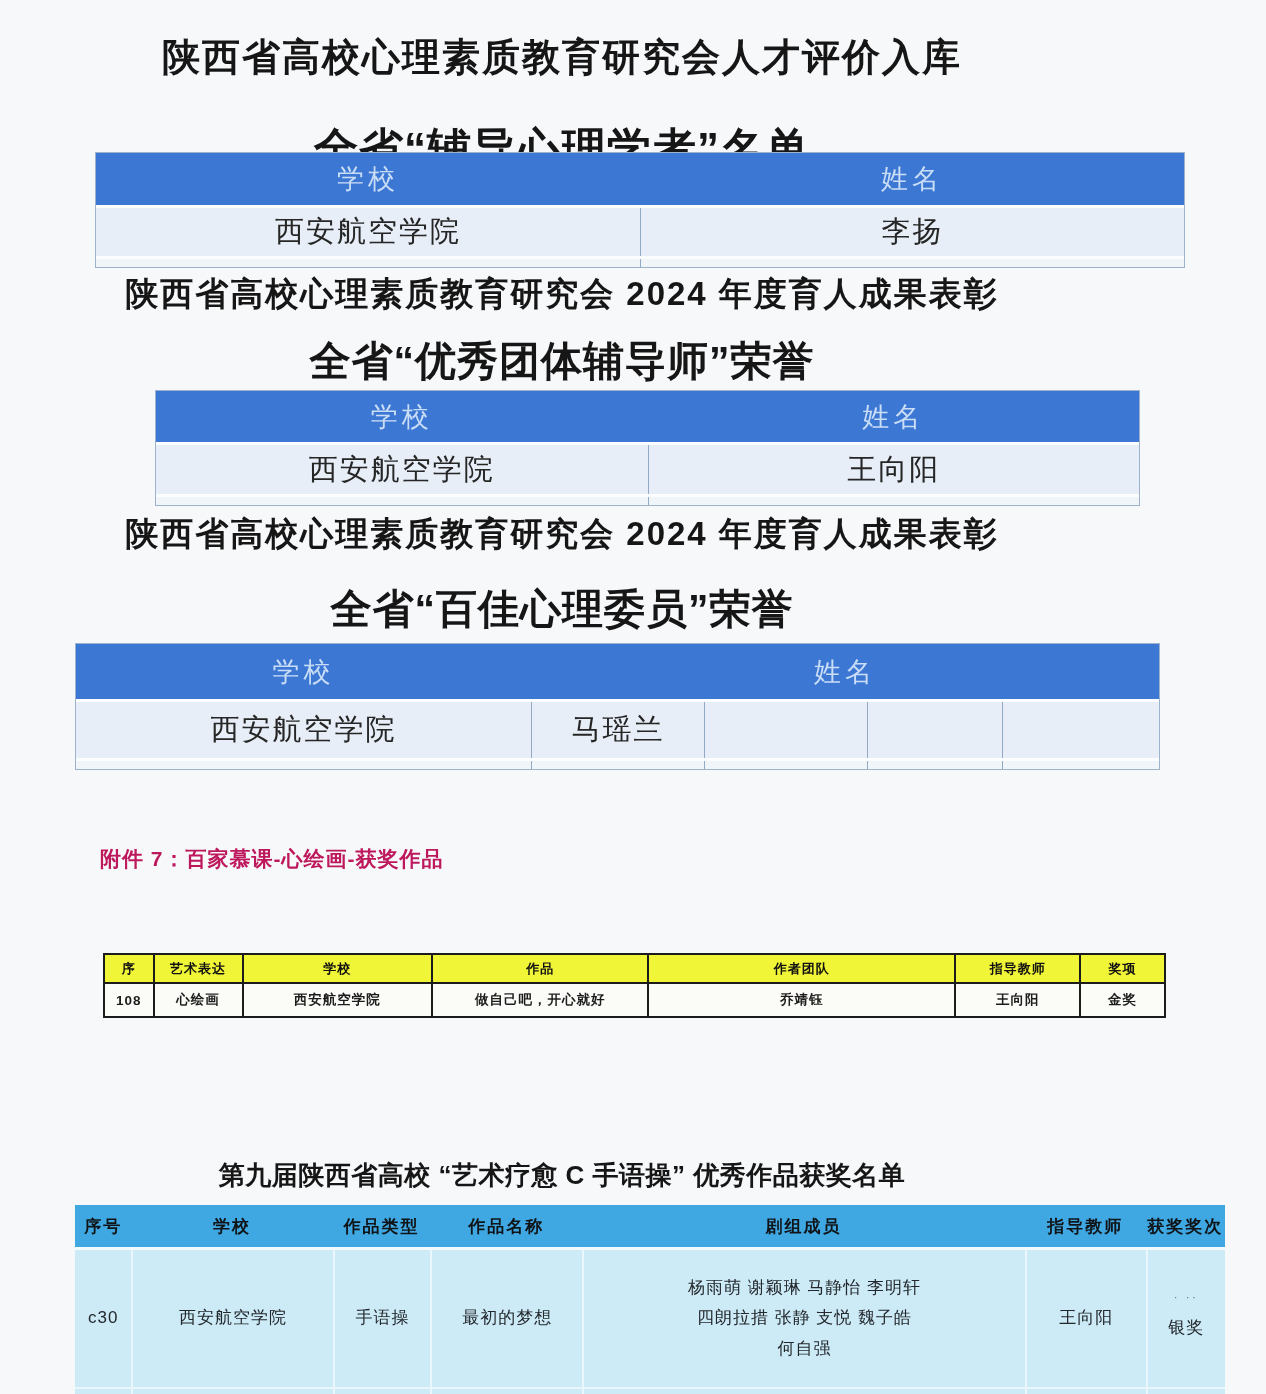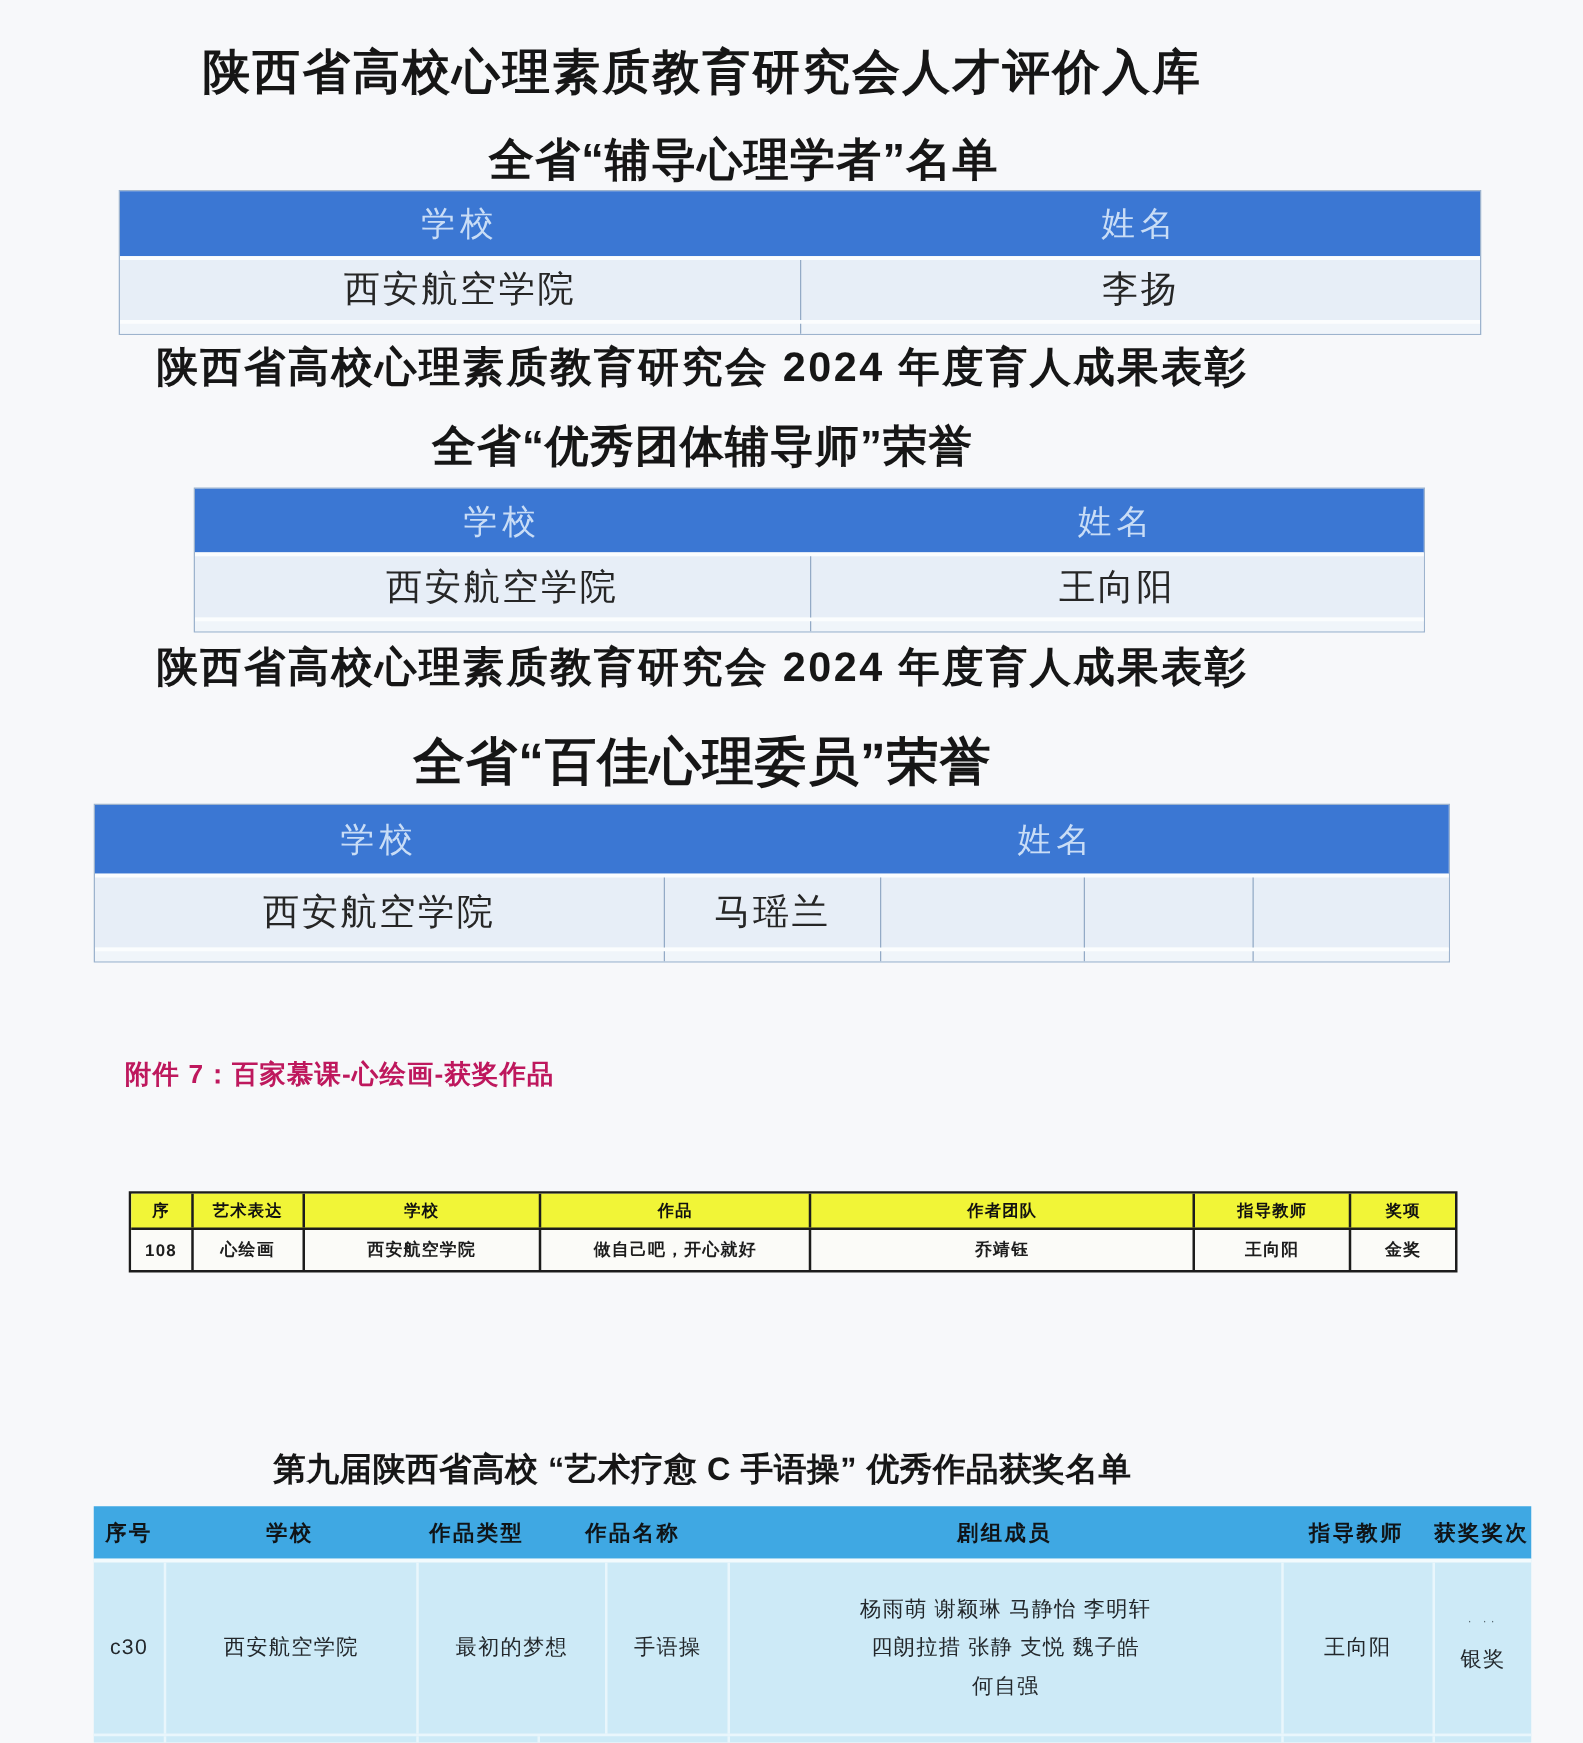--- a/index.html
+++ b/index.html
@@ -12,23 +12,23 @@
   }
   .page { position: relative; width: 1124px; height: 1394px; }
 
   
   .doc-title {
     position: absolute; left: 0; width: 100%;
     text-align: center; font-weight: bold; color: #161616;
     letter-spacing: 2px; white-space: nowrap;
   }
   .t-main   { top: 32px;  font-size: 38px; }
-  .t-sub1   { top: 104px; font-size: 36px; letter-spacing: 1px; padding-left: 33px; }
+  .t-sub1   { top: 120px; font-size: 44px; letter-spacing: 1px; }
   .t-sec2   { top: 272px; font-size: 33px; }
-  .t-sub2   { top: 334px; font-size: 35px; letter-spacing: 1px; }
+  .t-sub2   { top: 334px; font-size: 41px; letter-spacing: 1px; }
   .t-sec3   { top: 512px; font-size: 33px; }
   .t-sub3   { top: 582px; font-size: 41px; letter-spacing: 1px; }
   .t-mooc   { top: 908px; font-size: 25px; letter-spacing: 0.5px; }
   .t-sign   { top: 1158px; font-size: 26px; letter-spacing: 0.5px; }
   .attach-line {
     position: absolute; left: 100px; top: 845px;
     font-size: 21px; font-weight: bold; color: #be185d; letter-spacing: 1px;
   }
 
   
@@ -208,24 +208,24 @@
       <div class="ct-hcell" style="width:17.5%">学校</div>
       <div class="ct-hcell" style="width:8.5%">作品类型</div>
       <div class="ct-hcell" style="width:13.2%">作品名称</div>
       <div class="ct-hcell" style="width:38.5%">剧组成员</div>
       <div class="ct-hcell" style="width:10.5%">指导教师</div>
       <div class="ct-hcell" style="width:6.9%">获奖奖次</div>
     </div>
     <div class="ct-body">
       <div class="ct-cell" style="width:4.9%">c30</div>
       <div class="ct-cell" style="width:17.5%">西安航空学院</div>
+      <div class="ct-cell" style="width:8.5%">手语操</div>
       <div class="ct-cell" style="width:13.2%">
         <div class="work-name">最初的梦想</div>
       </div>
-      <div class="ct-cell" style="width:8.5%">手语操</div>
       <div class="ct-cell" style="width:38.5%">
         <div>杨雨萌 谢颖琳 马静怡 李明轩</div>
         <div>四朗拉措 张静 支悦 魏子皓</div>
         <div>何自强</div>
       </div>
       <div class="ct-cell" style="width:10.5%">王向阳</div>
       <div class="ct-cell" style="width:6.9%">
         <div class="award-dots">· ··</div>
         <div>银奖</div>
       </div>

